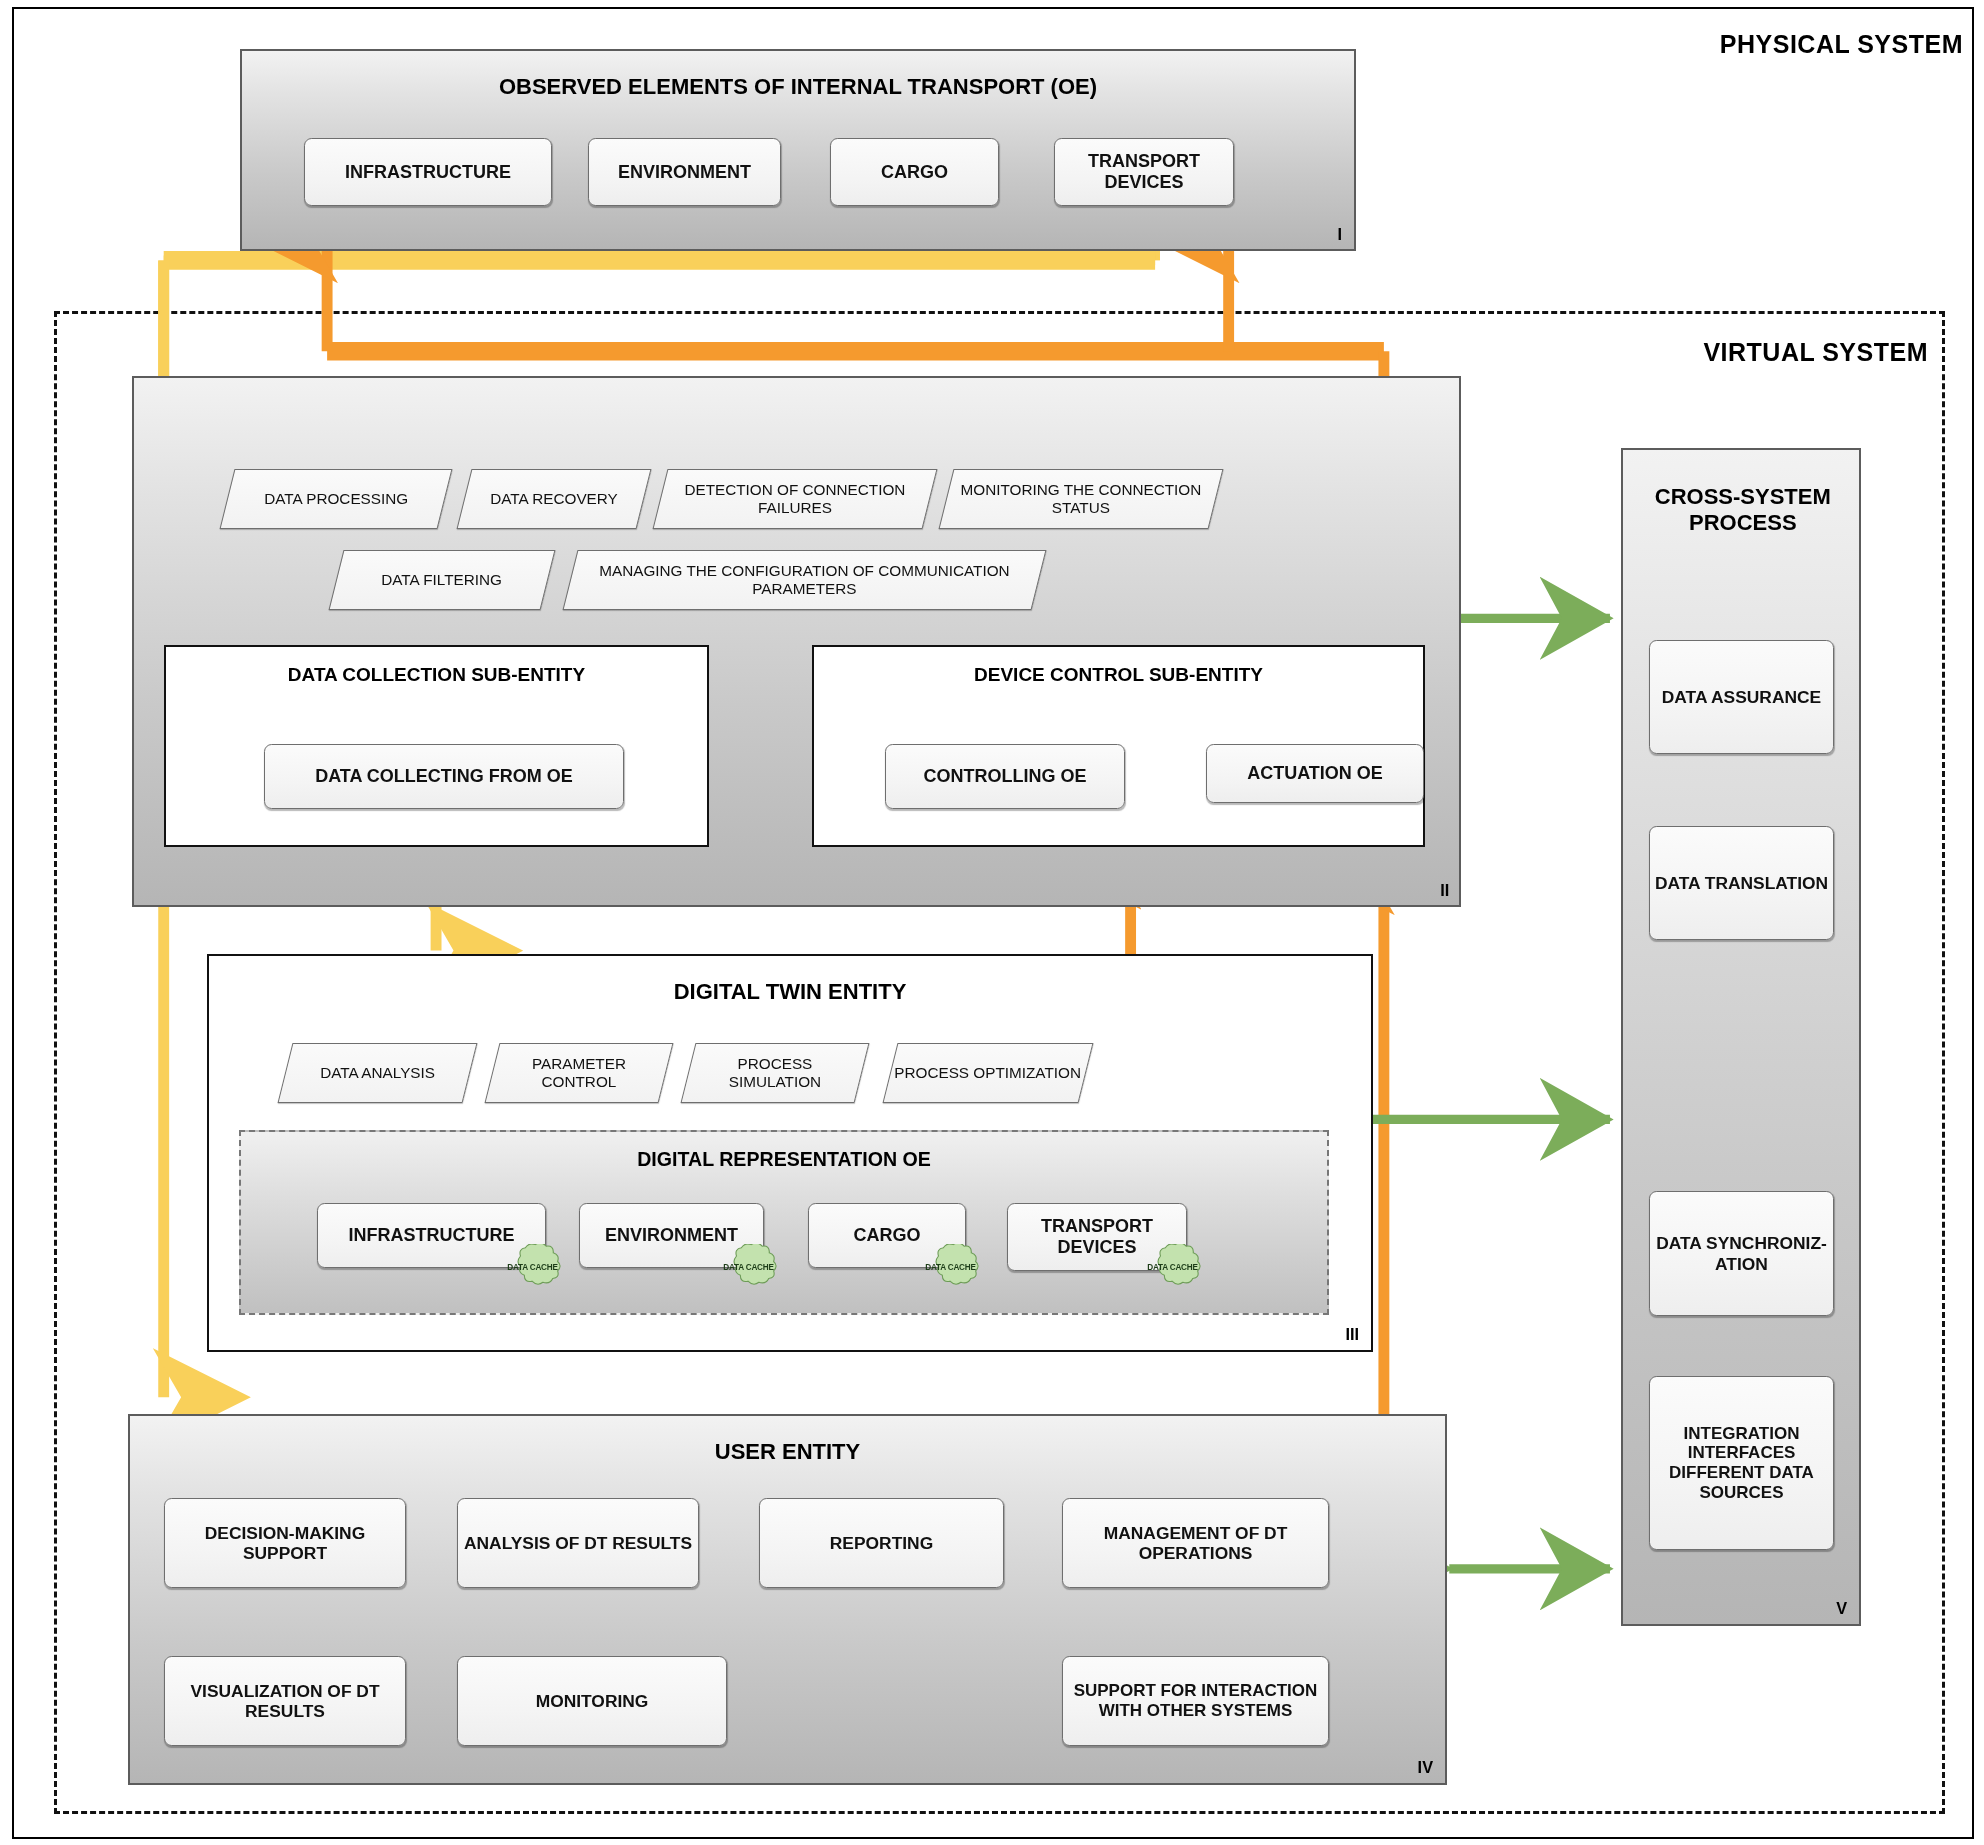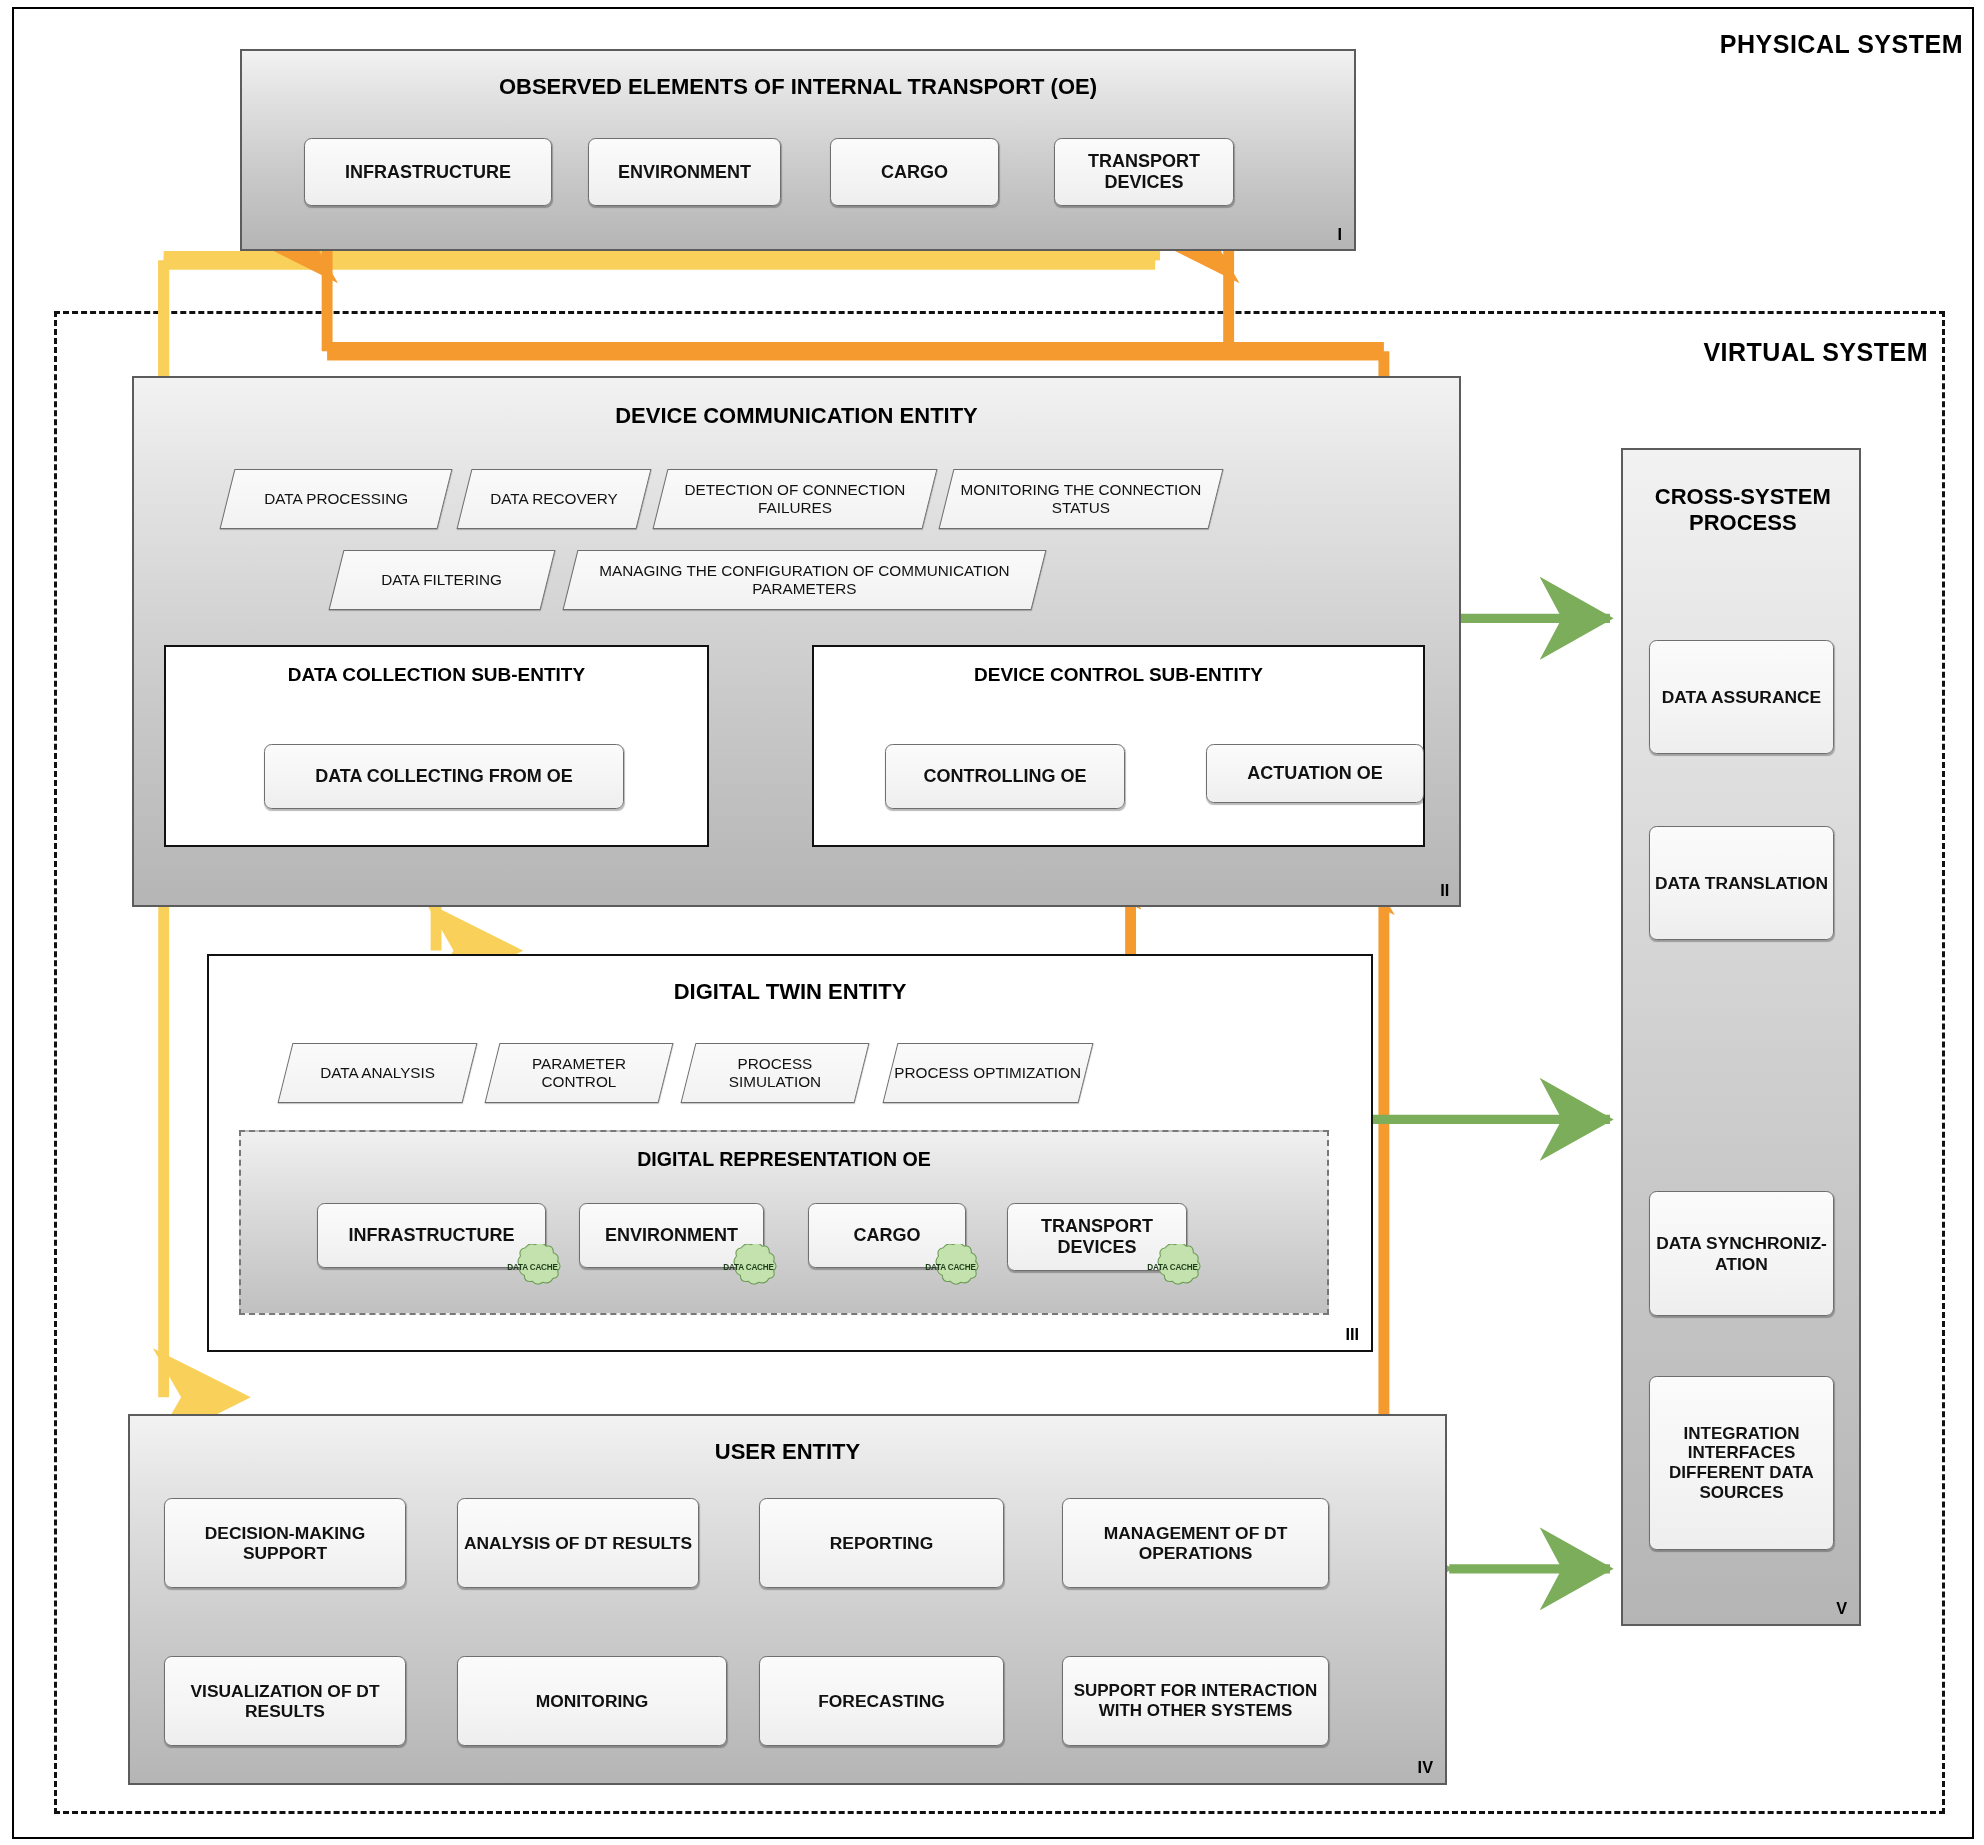--- a/index.html
+++ b/index.html
@@ -128,21 +128,20 @@
 
     <div class="abs rbox" style="left:62px;top:87px;width:248px;height:68px;font-size:18px;">INFRASTRUCTURE</div>
     <div class="abs rbox" style="left:346px;top:87px;width:193px;height:68px;font-size:18px;">ENVIRONMENT</div>
     <div class="abs rbox" style="left:588px;top:87px;width:169px;height:68px;font-size:18px;">CARGO</div>
     <div class="abs rbox" style="left:812px;top:87px;width:180px;height:68px;font-size:18px;">TRANSPORT DEVICES</div>
 
     <div class="abs roman" style="right:12px;bottom:5.4px;">I</div>
   </div>
 
   <div class="abs panel" style="left:132px;top:376px;width:1329px;height:531px;">
-    <div class="panel-title abs" style="left:0;top:24.5px;font-size:22px;">DEVICE COMMUNICATION ENTITY</div>
 
     <div class="abs para" style="left:93px;top:91px;width:218px;height:60px;font-size:15.3px;">
       <span>DATA PROCESSING</span>
     </div>
     <div class="abs para" style="left:330px;top:91px;width:180px;height:60px;font-size:15.3px;">
       <span>DATA RECOVERY</span>
     </div>
     <div class="abs para" style="left:526px;top:91px;width:270px;height:60px;font-size:15.3px;">
       <span>DETECTION OF CONNECTION FAILURES</span>
     </div>
@@ -227,21 +226,20 @@
   <div class="abs panel" style="left:128px;top:1414px;width:1319px;height:371px;">
     <div class="panel-title abs" style="left:0;top:23px;font-size:22px;">USER ENTITY</div>
 
     <div class="abs rbox" style="left:34px;top:82px;width:242px;height:90px;font-size:17.4px;">DECISION-MAKING SUPPORT</div>
     <div class="abs rbox" style="left:327px;top:82px;width:242px;height:90px;font-size:17.4px;">ANALYSIS OF DT RESULTS</div>
     <div class="abs rbox" style="left:629px;top:82px;width:245px;height:90px;font-size:17.4px;">REPORTING</div>
     <div class="abs rbox" style="left:932px;top:82px;width:267px;height:90px;font-size:17.4px;">MANAGEMENT OF DT OPERATIONS</div>
 
     <div class="abs rbox" style="left:34px;top:240px;width:242px;height:90px;font-size:17.4px;">VISUALIZATION OF DT RESULTS</div>
     <div class="abs rbox" style="left:327px;top:240px;width:270px;height:90px;font-size:17.4px;">MONITORING</div>
-    <div class="abs rbox" style="left:629px;top:240px;width:245px;height:90px;font-size:17.4px;">FORECASTING</div>
     <div class="abs rbox" style="left:932px;top:240px;width:267px;height:90px;font-size:17px;">SUPPORT FOR INTERACTION WITH OTHER SYSTEMS</div>
 
     <div class="abs roman" style="right:12px;bottom:6.5px;">IV</div>
   </div>
 
   <div class="abs panel" style="left:1621px;top:448px;width:240px;height:1178px;">
     <div class="abs" style="left:9.8px;top:34px;width:220px;text-align:center;font-size:22px;font-weight:bold;color:#000;line-height:1.2;">CROSS-SYSTEM PROCESS</div>
 
     <div class="abs rbox" style="left:26px;top:190px;width:185px;height:114px;font-size:17.4px;">DATA ASSURANCE</div>
     <div class="abs rbox" style="left:26px;top:376px;width:185px;height:114px;font-size:17.4px;">DATA TRANSLATION</div>

